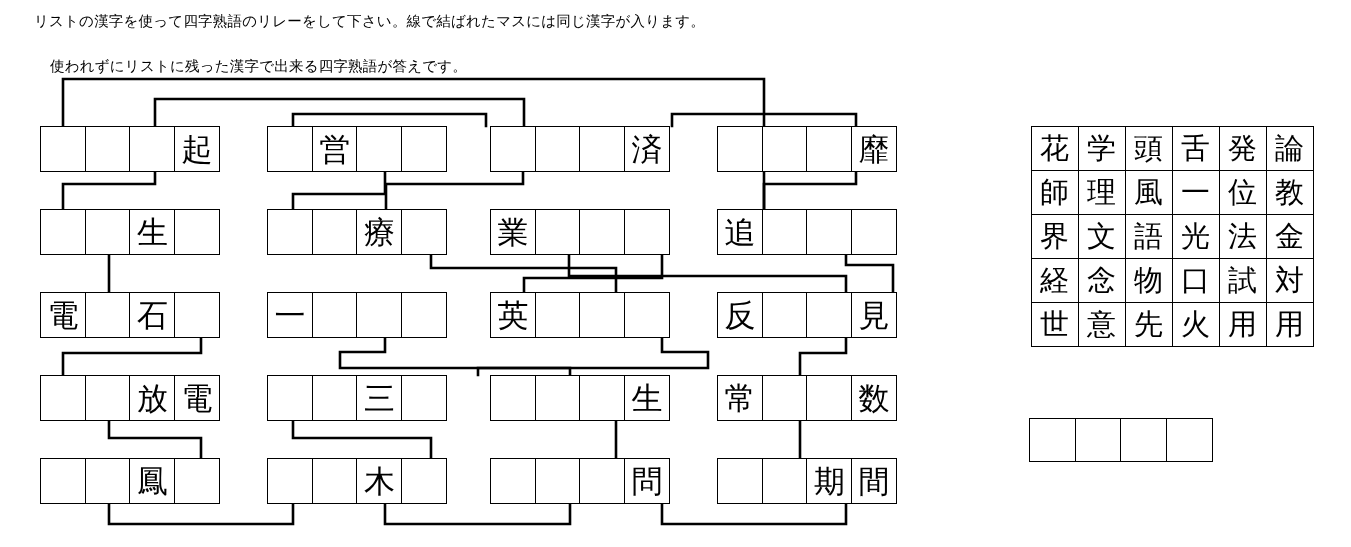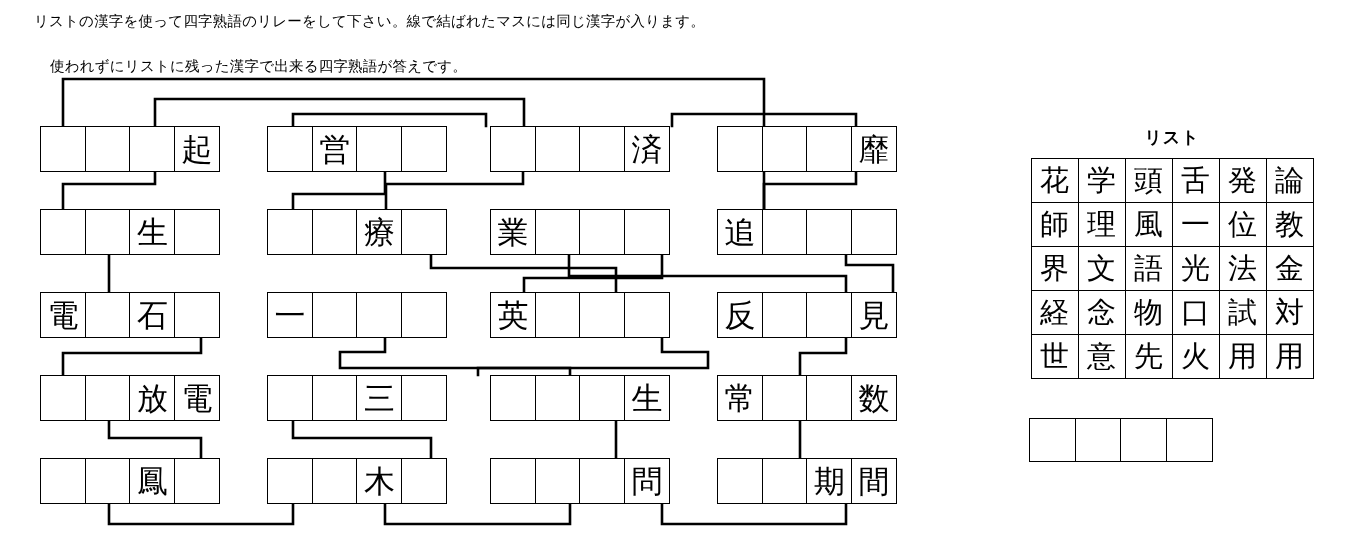--- a/index.html
+++ b/index.html
@@ -200,21 +200,20 @@
     </div>
     <div class="block" style="left: 717px; top: 458px;">
       <div class="cell"></div>
       <div class="cell"></div>
       <div class="cell">期</div>
       <div class="cell">間</div>
     </div>
   </div>
 
 <div id="listwrap">
-  <div id="listTitle">リスト</div>
   <table id="listTable">
       <tbody>
         <tr>
           <td>花</td>
           <td>学</td>
           <td>頭</td>
           <td>舌</td>
           <td>発</td>
           <td>論</td>
         </tr>

